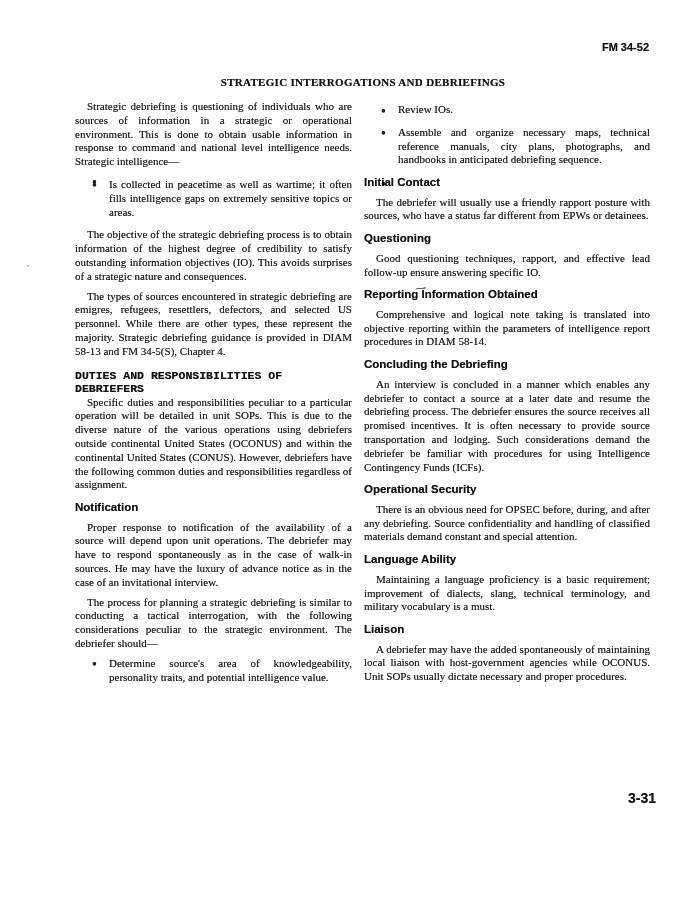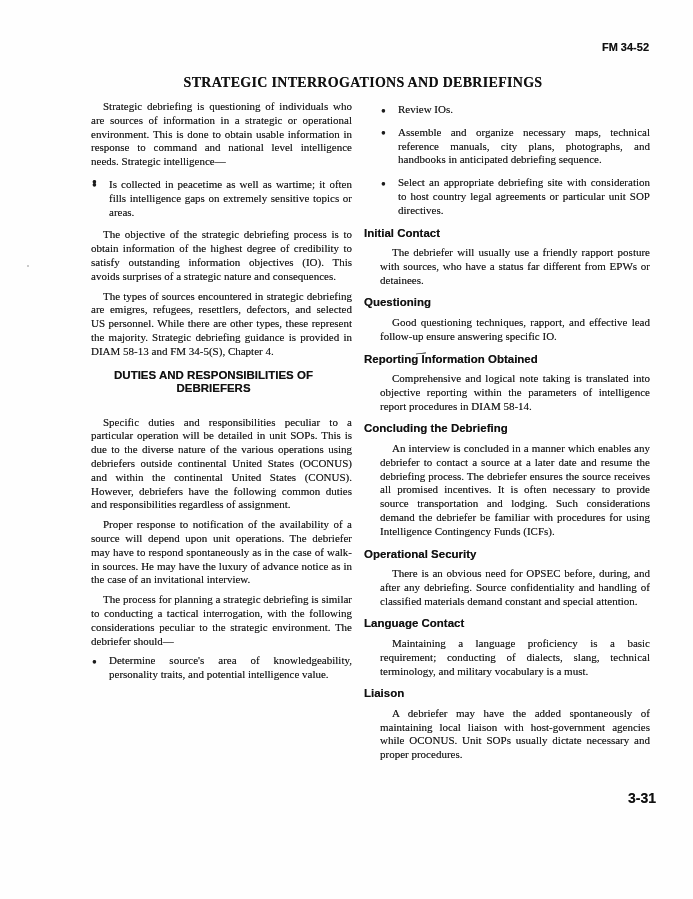--- a/index.html
+++ b/index.html
@@ -20,48 +20,48 @@
   }
   .hdr-ref {
     position: absolute; top: 41px; right: 44px;
     font-family: "Liberation Sans", sans-serif;
     font-weight: bold; font-size: 11px; color: #111;
   }
   .doc-title {
     position: absolute; top: 76px; left: 75px; width: 576px;
     text-align: center;
     font-family: "Liberation Serif", serif;
-    font-weight: bold; font-size: 14px; letter-spacing: 0.3px;
+    font-weight: bold; font-size: 11px; letter-spacing: 0.3px;
     color: #111;
   }
   .col {
     position: absolute; top: 100px;
     text-align: justify;
   }
   #col-left  { left: 75px;  width: 277px; }
   #col-right { left: 364px; width: 286px; }
 
   .para {
-    margin: 0 0 6px 16px;
+    margin: 0 0 6px 0;
     text-indent: 12px;
   }
   .bullet {
     position: relative;
     margin: 3px 0 9px 0;
     padding-left: 34px;
   }
   .bullet .marker {
     position: absolute; left: 17px; top: 0.5px;
     font-size: 8px; line-height: 13.8px;
   }
   .sec-heading {
-    font-family: Liberation Sans, sans-serif;
+    font-family: Liberation Mono, monospace;
     font-weight: bold; font-size: 11.5px; line-height: 13.5px;
-    text-align: center; white-space: pre-line;
-    margin: 10px 0 20px 0; text-indent: 0; color: #111;
+    text-align: left; white-space: pre-line;
+    margin: 10px 0 0 0; text-indent: 0; color: #111;
   }
   .sub-heading {
     position: relative;
     font-family: "Liberation Sans", sans-serif;
     font-weight: bold; font-size: 11.5px; line-height: 13.5px;
     text-align: left;
     margin: 9px 0 6px 0; text-indent: 0; color: #111;
   }
   .scan-mark {
     position: absolute; left: 52px; top: -7px;
@@ -88,37 +88,38 @@
   <div class="artifact-dot"></div>
   <div class="col" id="col-left">
       <p class="para">Strategic debriefing is questioning of individuals who are sources of information in a strategic or operational environment.  This is done to obtain usable information in response to command and national level intelligence needs. Strategic intelligence—</p>
       <div class="bullet"><span class="marker">●</span></div>
       <div class="bullet"><span class="marker">●</span><span>Is collected in peacetime as well as wartime; it often fills intelligence gaps on extremely sensitive topics or areas.</span></div>
       <p class="para">The objective of the strategic debriefing process is to obtain information of the highest degree of credibility to satisfy outstanding information objectives (IO).  This avoids surprises of a strategic nature and consequences.</p>
       <p class="para">The types of sources encountered in strategic debriefing are emigres, refugees, resettlers, defectors, and selected US personnel.  While there are other types, these represent the majority.  Strategic debriefing guidance is provided in DIAM 58-13 and FM 34-5(S), Chapter 4.</p>
       <h2 class="sec-heading">DUTIES AND RESPONSIBILITIES OF
 DEBRIEFERS</h2>
       <p class="para">Specific duties and responsibilities peculiar to a particular operation will be detailed in unit SOPs.  This is due to the diverse nature of the various operations using debriefers outside continental United States (OCONUS) and within the continental United States (CONUS).  However, debriefers have the following common duties and responsibilities regardless of assignment.</p>
+      <h3 class="sub-heading">Notification</h3>
       <p class="para">Proper response to notification of the availability of a source will depend upon unit operations.  The debriefer may have to respond spontaneously as in the case of walk-in sources.  He may have the luxury of advance notice as in the case of an invitational interview.</p>
       <p class="para">The process for planning a strategic debriefing is similar to conducting a tactical interrogation, with the following considerations peculiar to the strategic environment.  The debriefer should—</p>
       <div class="bullet"><span class="marker">●</span><span>Determine source's area of knowledgeability, personality traits, and potential intelligence value.</span></div>
     </div>
   <div class="col" id="col-right">
       <div class="bullet"><span class="marker">●</span><span>Review IOs.</span></div>
       <div class="bullet"><span class="marker">●</span><span>Assemble and organize necessary maps, technical reference manuals, city plans, photographs, and handbooks in anticipated debriefing sequence.</span></div>
-      <div class="bullet"><span class="marker">●</span><span>Select an appropriate debriefing site with consideration to host country legal agreements or particular unit SOP directives.</span></div>
+      <div class="bullet"><span class="marker">●</span></div>
       <h3 class="sub-heading">Initial Contact</h3>
       <p class="para">The debriefer will usually use a friendly rapport posture with sources, who have a status far different from EPWs or detainees.</p>
       <h3 class="sub-heading">Questioning</h3>
       <p class="para">Good questioning techniques, rapport, and effective lead follow-up ensure answering specific IO.</p>
       <h3 class="sub-heading"><span class="scan-mark">— </span>Reporting Information Obtained</h3>
       <p class="para">Comprehensive and logical note taking is translated into objective reporting within the parameters of intelligence report procedures in DIAM 58-14.</p>
       <h3 class="sub-heading">Concluding the Debriefing</h3>
       <p class="para">An interview is concluded in a manner which enables any debriefer to contact a source at a later date and resume the debriefing process.  The debriefer ensures the source receives all promised incentives.  It is often necessary to provide source transportation and lodging.  Such considerations demand the debriefer be familiar with procedures for using Intelligence Contingency Funds (ICFs).</p>
       <h3 class="sub-heading">Operational Security</h3>
       <p class="para">There is an obvious need for OPSEC before, during, and after any debriefing.  Source confidentiality and handling of classified materials demand constant and special attention.</p>
-      <h3 class="sub-heading">Language Contact</h3>
-      <p class="para">Maintaining a language proficiency is a basic requirement;  conducting of dialects, slang, technical terminology, and military vocabulary is a must.</p>
+      <h3 class="sub-heading">Language Ability</h3>
+      <p class="para">Maintaining a language proficiency is a basic requirement;  improvement of dialects, slang, technical terminology, and military vocabulary is a must.</p>
       <h3 class="sub-heading">Liaison</h3>
       <p class="para">A debriefer may have the added spontaneously of maintaining local liaison with host-government agencies while OCONUS.  Unit SOPs usually dictate necessary and proper procedures.</p>
     </div>
   <div class="page-num">3-31</div>
 </div>
 
 </body></html>

